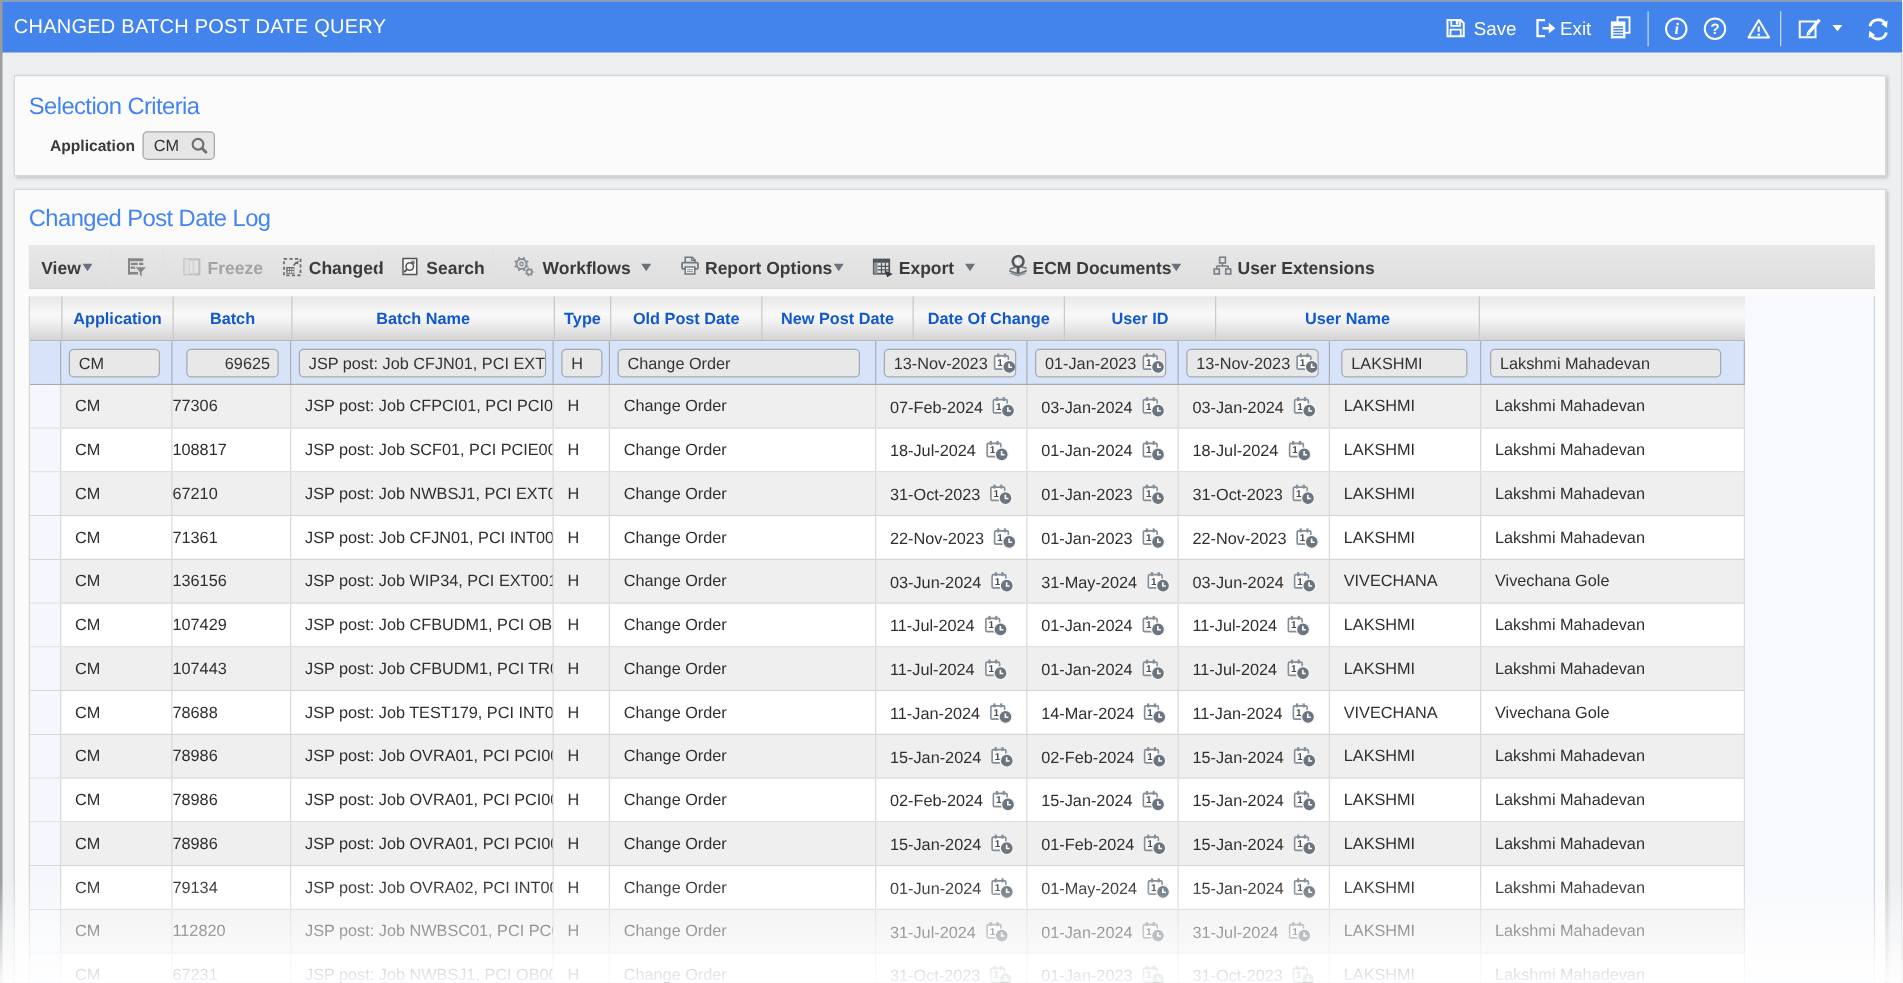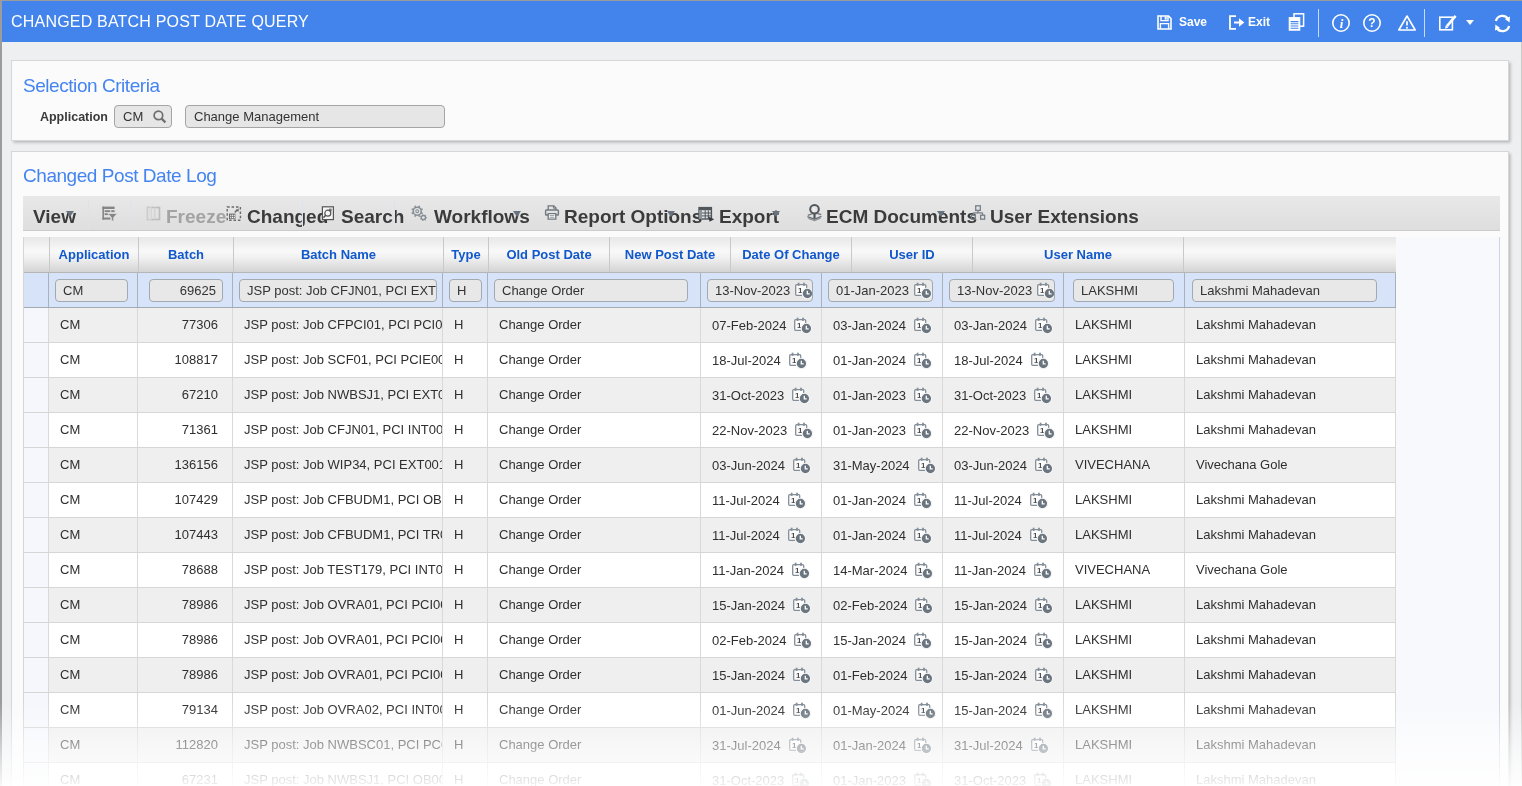--- a/index.html
+++ b/index.html
@@ -4,51 +4,51 @@
 *{margin:0;padding:0;box-sizing:border-box;}
 html,body{width:1522px;height:786px;overflow:hidden;background:#fff;}
 body{font-family:"Liberation Sans",sans-serif;position:relative;}
 #stage{position:absolute;left:0;top:0;width:1522px;height:786px;background:#edeff1;overflow:hidden;}
 #btop{position:absolute;left:0;top:0;width:1522px;height:1px;background:#9c9c9c;z-index:40;}
 #bleft{position:absolute;left:0;top:0;width:1.5px;height:786px;background:#9c9c9c;z-index:40;}
 #bright{position:absolute;right:0;top:42px;width:1px;height:744px;background:#c9c9c9;z-index:40;}
 #appbar{position:absolute;left:0;top:1px;width:100%;height:41px;background:#4284eb;}
 #appbar .title{position:absolute;left:11px;top:12px;font-size:16px;color:#fff;letter-spacing:0.2px;}
 .ab-ic{position:absolute;}
-.ab-t{position:absolute;top:14px;font-size:12px;font-weight:bold;color:#fff;}
+.ab-t{position:absolute;top:14px;font-size:15px;font-weight:normal;color:#fff;}
 .ab-sep{position:absolute;top:8px;height:28px;width:1px;background:rgba(255,255,255,0.7);}
 .caret{position:absolute;width:0;height:0;border-left:4.6px solid transparent;border-right:4.6px solid transparent;}
 .caret.w{border-top:5.5px solid #fff;}
 .caret.g{border-top:6.2px solid #68737d;}
 .panel{position:absolute;left:11px;width:1498px;background:#fbfbfc;border:1px solid #d7d7d7;box-shadow:1.5px 1.5px 3px rgba(0,0,0,0.25);}
 #p1{top:60px;height:81px;}
 #p2{top:151px;height:700px;}
 .ptitle{position:absolute;left:11px;font-size:19px;color:#4484f0;letter-spacing:-0.45px;}
 #p1 .ptitle{top:14px;}
 #p2 .ptitle{top:13px;}
 #f-label{position:absolute;left:18px;top:49px;width:78px;text-align:right;font-size:12.5px;font-weight:bold;color:#3a3a3a;}
 .fld{position:absolute;top:44px;height:23px;background:#e6e6e6;border:1px solid #a5a5a5;border-radius:4px;font-size:13px;color:#333;line-height:21px;padding-left:8px;}
 #fld1{left:102px;width:58px;}
 #fld1 svg{position:absolute;right:3px;top:3px;}
 #fld2{left:173px;width:260px;}
 #toolbar{position:absolute;left:11px;top:44px;width:1477px;height:35px;background:linear-gradient(180deg,#e8e8e8,#dedede);border-bottom:1px solid #cccccc;}
-.tb-t{position:absolute;top:10px;font-size:19px;font-weight:bold;color:#3b3b3b;}
+.tb-t{position:absolute;top:10px;font-size:14px;font-weight:bold;color:#3b3b3b;}
 .tb-t.dis{color:#a3a3a3;}
 .tb-ic{position:absolute;}
 .tb-sep{position:absolute;top:3px;height:29px;width:1px;background:#dde3ea;}
 #gridwrap{position:absolute;left:11px;top:85px;width:1477px;height:614px;background:#f8f9fd;border-left:1px solid #d6d6d6;border-right:1px solid #ccd5e3;overflow:hidden;}
 #gtable{position:absolute;left:0;top:0;width:1372px;}
 .ghead{display:flex;height:36px;background:linear-gradient(180deg,#e7e7e7 0%,#f9f9f9 40%,#f0f0f0 60%,#d4d4d4 100%);border-bottom:1px solid #b6b6b6;}
 .hc{height:100%;border-right:1px solid #c9c9c9;font-size:13px;font-weight:bold;color:#1058cc;text-align:center;line-height:35px;overflow:hidden;white-space:nowrap;}
 .row{display:flex;height:35px;border-bottom:1px solid #d6d6d6;background:#fff;}
 .row.odd{background:#efefef;}
 .c{height:100%;border-right:1px solid #d9d9d9;font-size:13px;color:#2f2f2f;white-space:nowrap;overflow:hidden;position:relative;}
 .c.sel{background:#f5f7fc;}
 .c.t{padding-left:11px;line-height:34px;}
-.c.t.num{padding-left:0;padding-right:14px;text-align:right;}
+.c.t.num{padding-left:0;padding-right:14px;text-align:left;}
 .c.t.dt{display:flex;align-items:center;line-height:normal;}
 .c.t.dt svg{margin-left:7px;flex:none;}
 .selrow{background:#d7e3f9;border-bottom:1px solid #a2aab2;}
 .selrow .c{border-right:1px solid #a9b1bb;}
 .selrow .c.sel{background:#d7e3f9;}
 .bx{display:inline-block;margin-top:6px;height:23px;background:#e8e8e8;border:1px solid #a2a9b0;border-radius:4px;font-size:13px;color:#333;line-height:21px;padding-left:7px;white-space:nowrap;overflow:hidden;vertical-align:top;}
 .bx.num{text-align:right;padding-left:0;padding-right:6px;}
 .bx.dt{display:inline-flex;align-items:center;padding-right:0;}
 .bx.dt svg{margin-left:4px;flex:none;}
 .clip{text-overflow:clip;}
@@ -107,21 +107,20 @@
           <path d="M3 17.4 L3.4 11.6 L8.1 14.9 Z" fill="#fff"></path>
         </svg></div>
   </div>
   <div class="panel" id="p1">
     <div class="ptitle">Selection Criteria</div>
     <div id="f-label">Application</div>
     <div class="fld" id="fld1">CM <svg width="16" height="16" viewBox="0 0 16 16">
           <circle cx="6.4" cy="6.4" r="4.3" fill="none" stroke="#6f6f6f" stroke-width="1.7"></circle>
           <path d="M9.6 9.6 l3.8 3.8" stroke="#6f6f6f" stroke-width="2.2"></path>
         </svg></div>
-    <div class="fld" id="fld2">Change Management</div>
   </div>
   <div class="panel" id="p2">
     <div class="ptitle">Changed Post Date Log</div>
     <div id="toolbar">
         <span class="tb-t" style="left:10px">View</span>
       <div class="caret g" style="left:43px;top:15px"></div>
       <div class="tb-sep" style="left:65px"></div>
       <div class="tb-ic" style="left:77px;top:8px"><svg width="18" height="18" viewBox="0 0 18 18">
             <rect x="2.4" y="2.6" width="12.2" height="2.4" fill="#868686"></rect>
             <rect x="2.4" y="2.6" width="1.6" height="13" fill="#868686"></rect>

